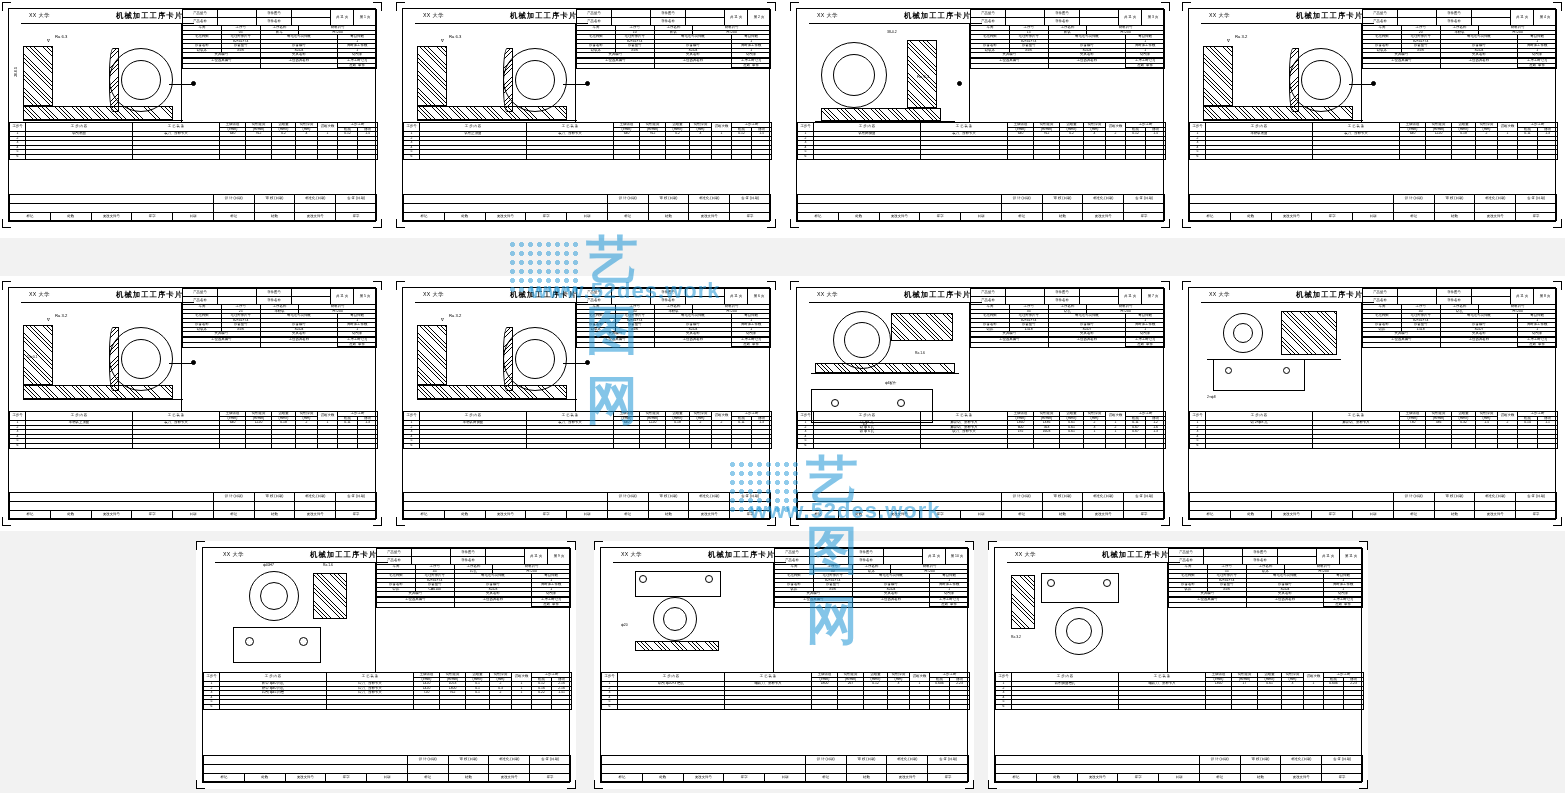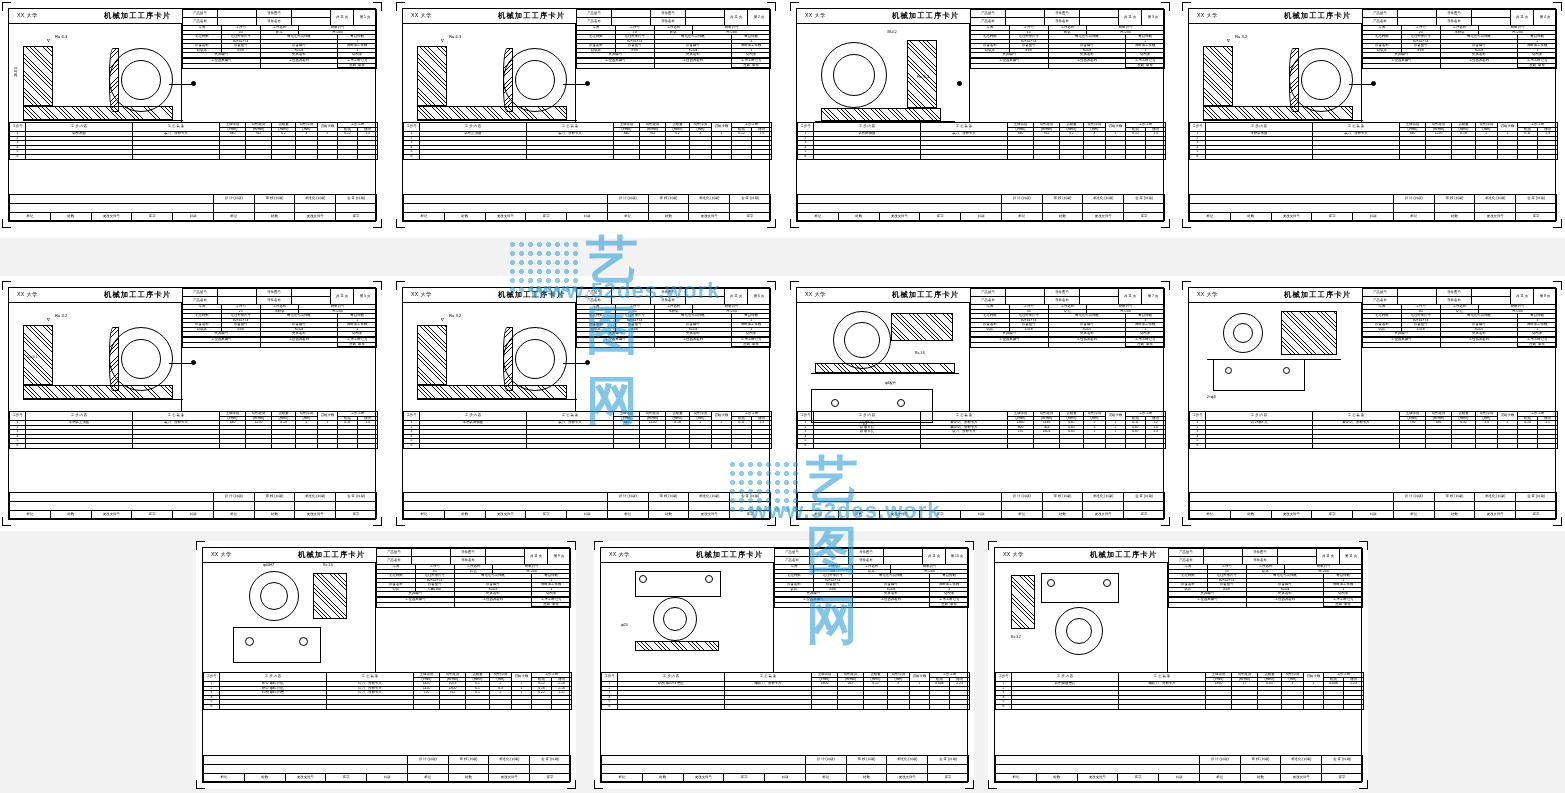--- a/index.html
+++ b/index.html
@@ -25,21 +25,21 @@
   .cm{position:absolute;width:9px;height:9px;box-sizing:border-box;}
   .cm.tl{left:0;top:0;border-left:1px solid #000;border-top:1px solid #000;}
   .cm.tr{right:0;top:0;border-right:1px solid #000;border-top:1px solid #000;}
   .cm.bl{left:0;bottom:0;border-left:1px solid #000;border-bottom:1px solid #000;}
   .cm.br{right:0;bottom:0;border-right:1px solid #000;border-bottom:1px solid #000;}
 
   table.t{border-collapse:collapse;table-layout:fixed;}
   table.t td{border:1px solid #000;padding:0;text-align:center;vertical-align:middle;
     font-size:3.4px;line-height:1.05;overflow:hidden;white-space:nowrap;}
 
-  .hdr{position:absolute;left:0;top:0;right:0;height:16px;box-sizing:border-box;text-decoration:underline;}
+  .hdr{position:absolute;left:12px;top:0;right:0;height:16px;box-sizing:border-box;text-decoration:underline;}
   .univ{position:absolute;left:8px;top:3px;font-size:5.2px;letter-spacing:.4px;}
   .title{position:absolute;left:50%;transform:translateX(-50%);top:2px;
     font-size:7.4px;font-weight:bold;letter-spacing:1px;white-space:nowrap;}
 
   .drawbox{position:absolute;box-sizing:border-box;}
   .infobox{position:absolute;box-sizing:border-box;}
 
   
   .ln{position:absolute;background:#000;}
   .ln.h{height:1px;}

